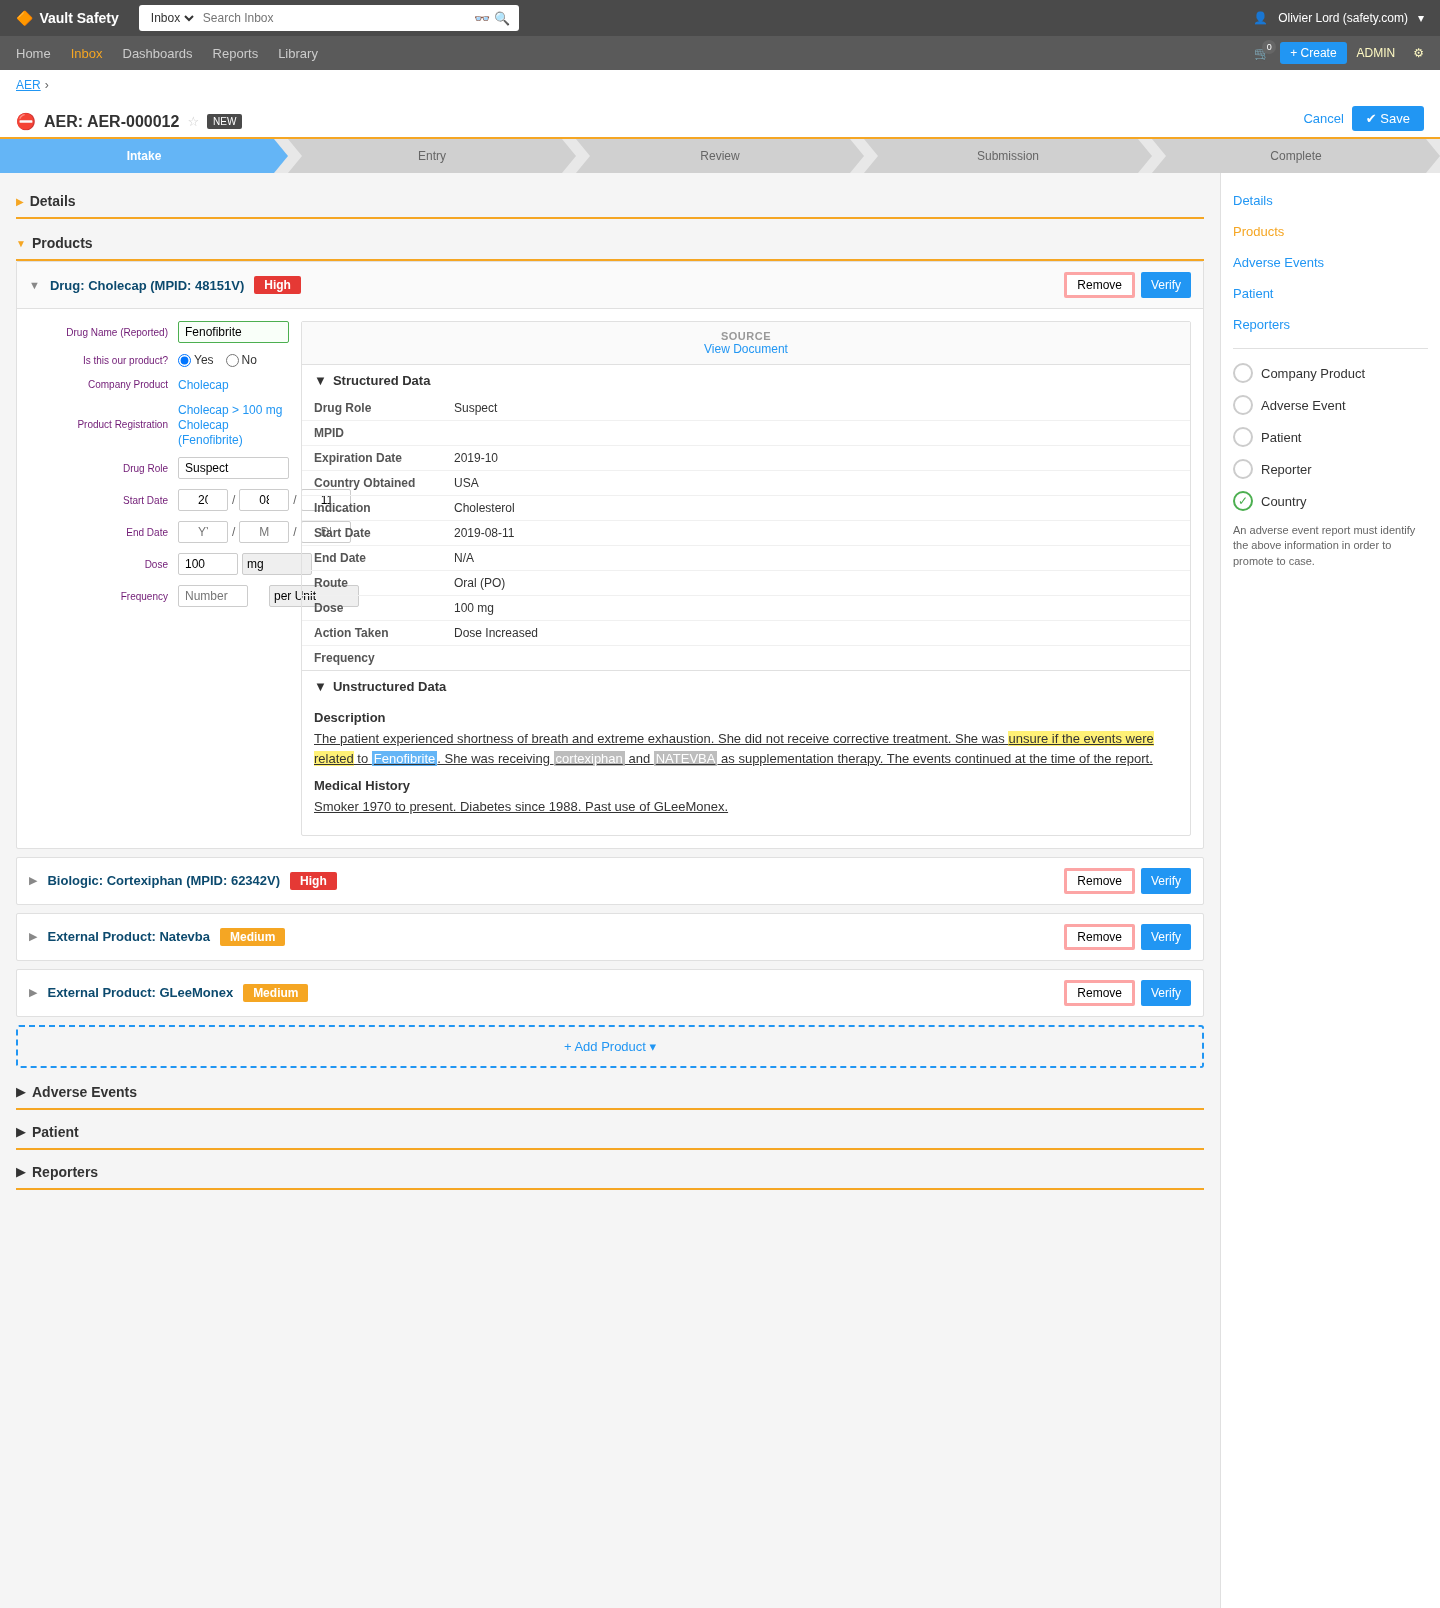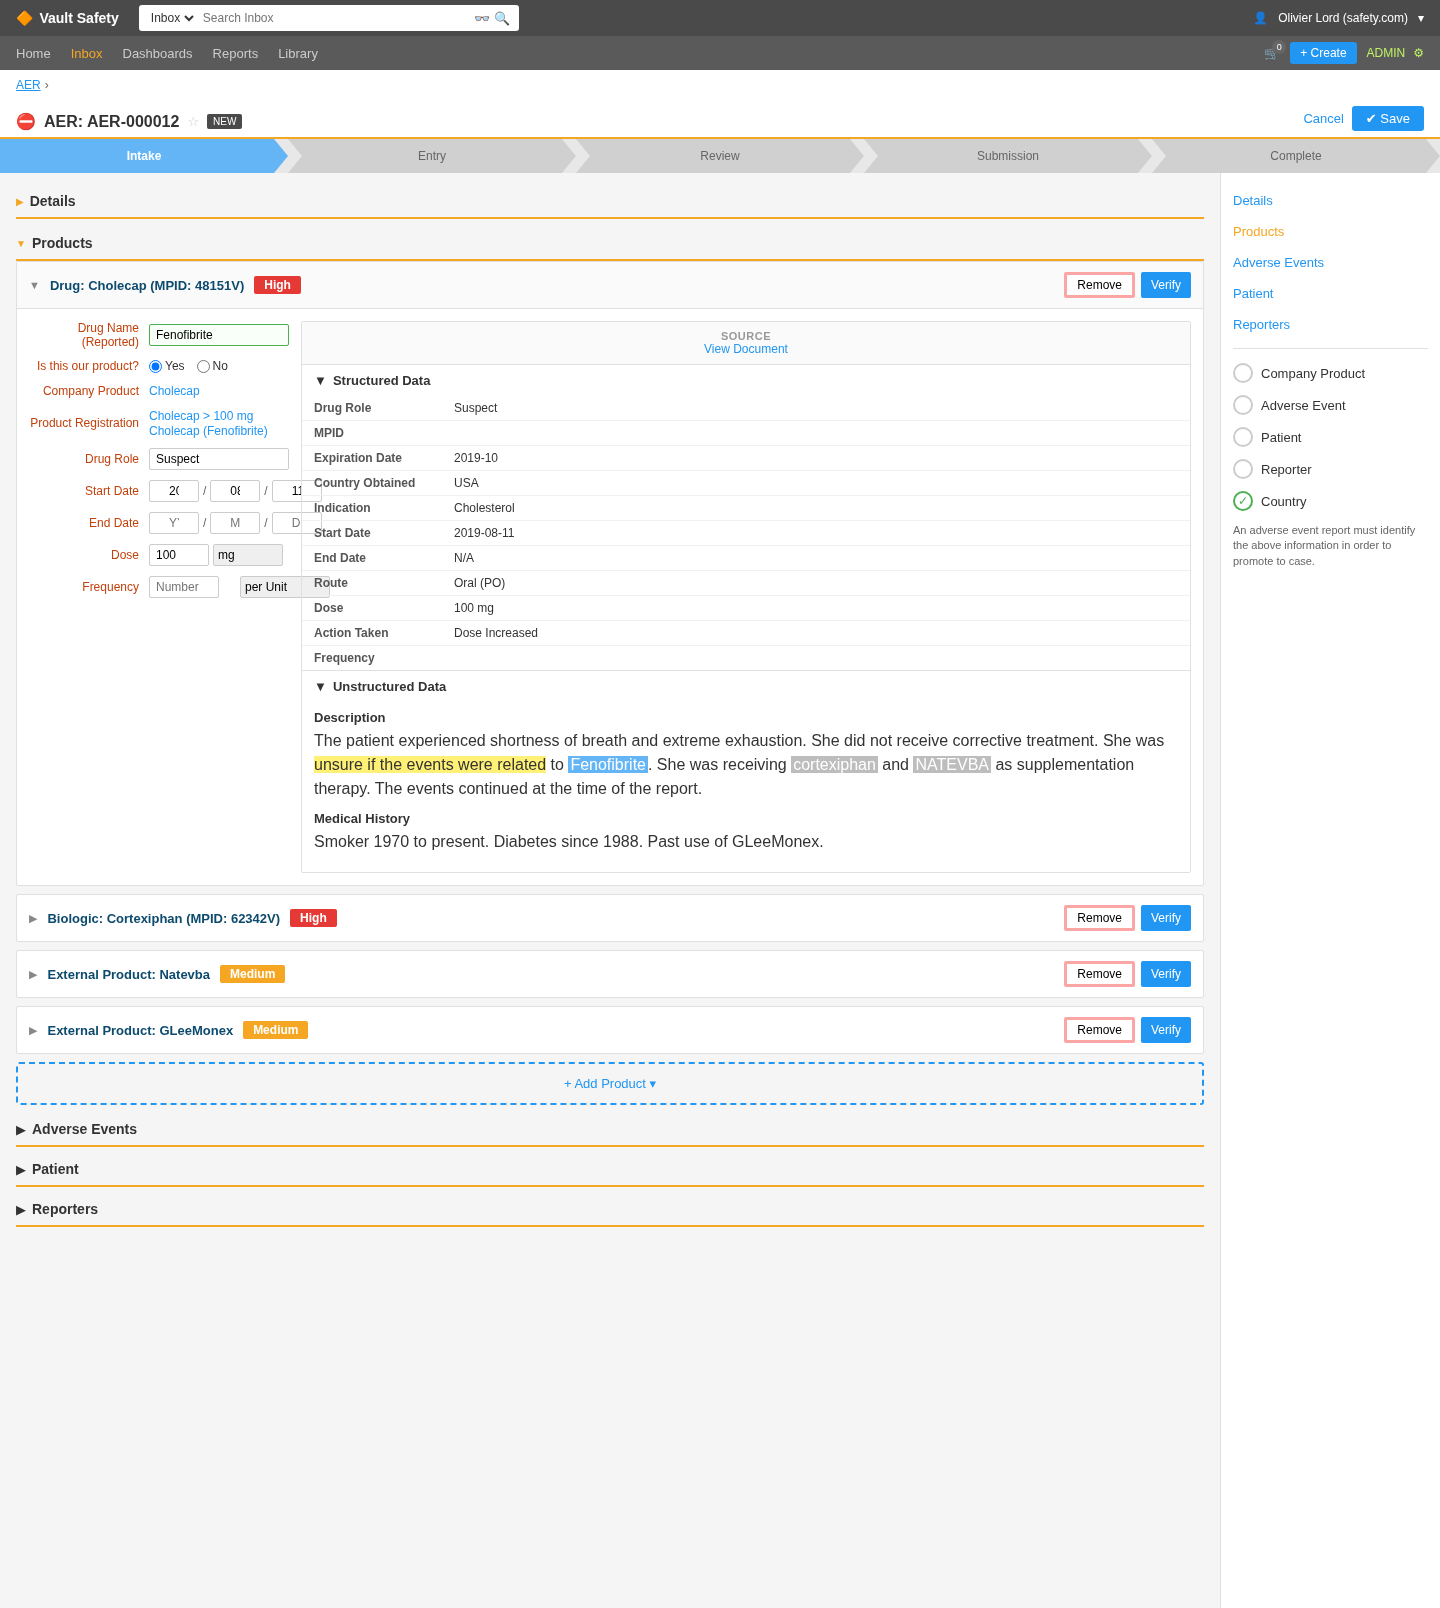--- a/index.html
+++ b/index.html
@@ -14,21 +14,21 @@
     .search-icons { display: flex; gap: 4px; align-items: center; color: #666; }
     .user-area { margin-left: auto; display: flex; align-items: center; gap: 10px; color: white; font-size: 12px; }
 
     
     .sec-nav { background: #5a5a5a; display: flex; align-items: center; padding: 0 16px; height: 34px; gap: 20px; }
     .sec-nav a { color: #ccc; text-decoration: none; font-size: 13px; }
     .sec-nav a.active { color: #f5a623; }
     .sec-nav-right { margin-left: auto; display: flex; align-items: center; gap: 10px; }
     .cart-badge { position: absolute; top: -6px; right: -6px; background: #666; color: white; border-radius: 50%; width: 14px; height: 14px; font-size: 9px; display: flex; align-items: center; justify-content: center; }
     .create-btn { background: #2196f3; color: white; border: none; border-radius: 3px; padding: 4px 10px; font-size: 12px; cursor: pointer; display: flex; align-items: center; gap: 4px; }
-    .admin-btn { color: #bef264; font-size: 12px; display: flex; align-items: flex-end; gap: 8px; cursor: pointer; }
+    .admin-btn { color: #fef9c3; font-size: 12px; display: flex; align-items: flex-end; gap: 18px; cursor: pointer; }
 
     
     .breadcrumb { padding: 8px 16px; font-size: 12px; color: #2196f3; display: flex; align-items: center; gap: 4px; background: white; }
     .breadcrumb span { color: #666; }
 
     
     .page-header { background: white; padding: 6px 16px 0; display: flex; align-items: center; gap: 8px; border-bottom: 2px solid #f5a623; }
     .error-icon { color: #e53935; font-size: 16px; }
     .page-title { font-size: 16px; font-weight: bold; color: #333; }
     .star-icon { color: #ccc; cursor: pointer; }
@@ -64,21 +64,21 @@
     .severity-high { background: #e53935; }
     .severity-medium { background: #f5a623; }
     .product-actions { margin-left: auto; display: flex; gap: 6px; }
     .remove-btn { background: white; border: 3px solid #fca5a5; border-radius: 2px; padding: 3px 10px; font-size: 12px; cursor: pointer; }
     .verify-btn { background: #2196f3; color: white; border: none; border-radius: 2px; padding: 3px 10px; font-size: 12px; cursor: pointer; }
 
     
     .product-body { display: flex; gap: 12px; padding: 12px; }
     .product-form { width: 260px; flex-shrink: 0; }
     .form-row { display: flex; align-items: center; margin-bottom: 10px; }
-    .form-label { font-size: 12px; color: #c2410c; width: 120px; flex-shrink: 0; text-align: right; padding-right: 10px; }
+    .form-label { font-size: 10px; color: #701a75; width: 120px; flex-shrink: 0; text-align: right; padding-right: 10px; margin-left: 29px; }
     .form-value { flex: 1; }
     .form-input { width: 100%; border: 1px solid #4caf50; background: #f9fff9; padding: 3px 6px; font-size: 12px; border-radius: 2px; outline: none; }
     .form-select { width: 100%; border: 1px solid #ccc; background: white; padding: 3px 6px; font-size: 12px; border-radius: 2px; appearance: none; cursor: pointer; }
     .radio-group { display: flex; gap: 12px; align-items: center; font-size: 12px; }
     .radio-group label { display: flex; align-items: center; gap: 3px; cursor: pointer; }
     .company-link { color: #2196f3; text-decoration: none; font-size: 12px; }
     .date-group { display: flex; align-items: center; gap: 4px; font-size: 12px; }
     .date-input { width: 50px; border: 1px solid #ccc; padding: 3px 19px; font-size: 12px; border-radius: 2px; text-align: center; }
     .date-sep { color: #666; }
     .dose-group { display: flex; align-items: center; gap: 4px; }
@@ -96,21 +96,21 @@
     .structured-data { padding: 0; }
     .structured-section-header { display: flex; align-items: center; gap: 6px; padding: 8px 12px; font-size: 13px; font-weight: bold; cursor: pointer; }
     .data-row { display: flex; border-bottom: 1px solid #f0f0f0; padding: 5px 12px; }
     .data-row:last-child { border-bottom: none; }
     .data-key { width: 140px; font-size: 12px; color: #555; font-weight: bold; flex-shrink: 0; }
     .data-val { font-size: 12px; color: #333; }
     .unstructured-section { border-top: 1px solid #e0e0e0; }
     .unstructured-section-header { display: flex; align-items: center; gap: 6px; padding: 8px 12px; font-size: 13px; font-weight: bold; cursor: pointer; }
     .unstructured-body { padding: 8px 12px; }
     .field-label-bold { font-size: 13px; font-weight: bold; margin-bottom: 4px; }
-    .field-text { font-size: 16px; color: #333; line-height: 1.5; margin-bottom: 10px; }
+    .field-text { font-size: 13px; color: #333; line-height: 1.5; margin-bottom: 10px; text-decoration: underline; }
     .highlight-yellow { background: #fff176; }
     .highlight-blue { background: #64b5f6; color: white; padding: 0 2px; }
     .highlight-grey { background: #bdbdbd; color: white; padding: 0 2px; }
 
     
     .add-product-row { border: 2px dashed #2196f3; border-radius: 3px; padding: 12px; text-align: center; margin-top: 8px; }
     .add-product-btn { color: #2196f3; font-size: 13px; cursor: pointer; display: inline-flex; align-items: center; gap: 4px; background: none; border: none; }
 
     
     .sidebar-nav-item { padding: 8px 0; font-size: 13px; color: #2196f3; cursor: pointer; text-decoration: none; display: block; }

